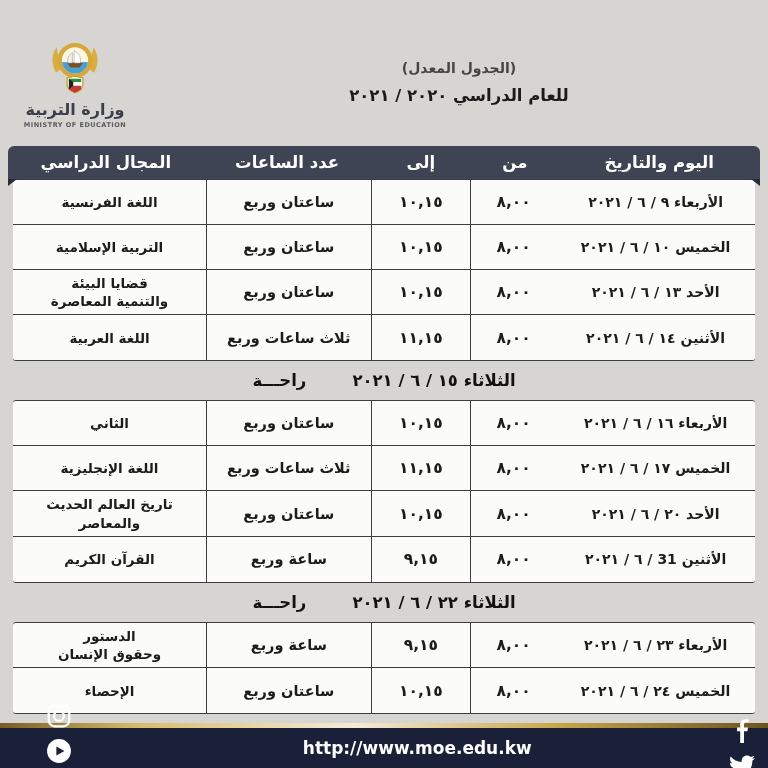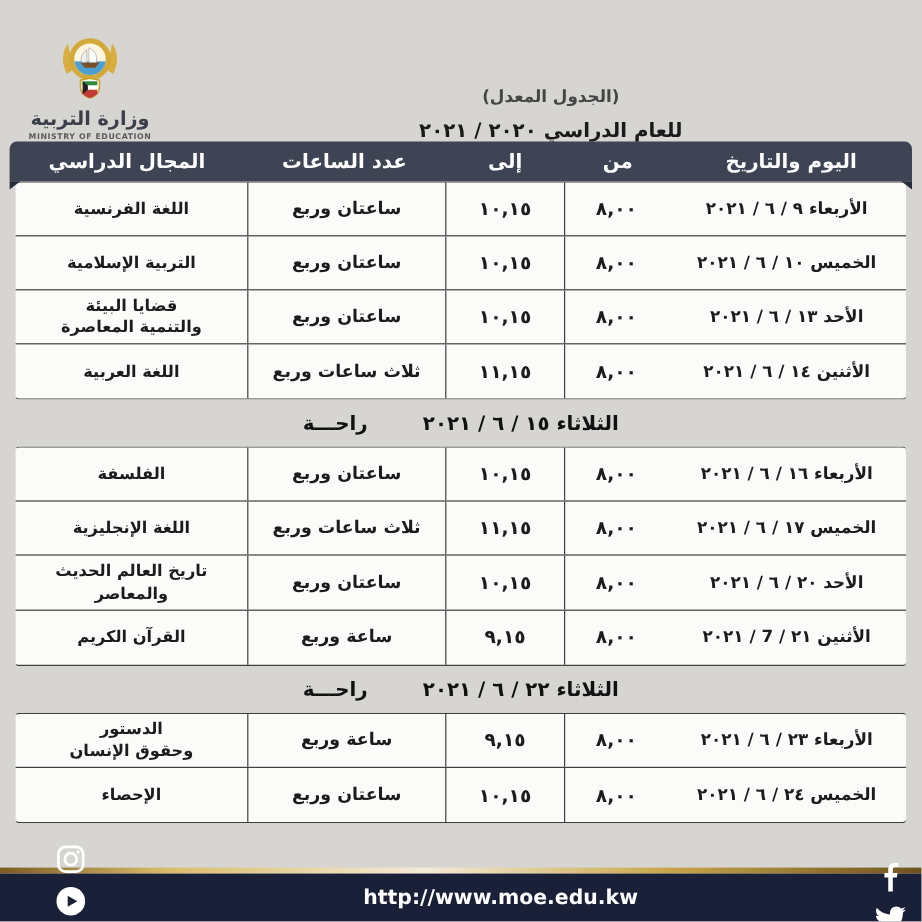--- a/index.html
+++ b/index.html
@@ -10,21 +10,21 @@
   html,body{width:768px;height:768px;overflow:hidden;}
   body{
     background:var(--page_bg);
     font-family:"DejaVu Sans",sans-serif;
     color:var(--text);
     direction:rtl;
   }
   .page{width:768px;height:768px;display:flex;flex-direction:column;}
 
   
-  .top{height:118px;display:flex;align-items:flex-end;}
+  .top{height:146px;display:flex;align-items:center;}
   .logo-block{width:150px;padding-top:8px;display:flex;flex-direction:column;align-items:center;gap:2px;margin-top:16px;}
   .ministry-ar{font-size:16px;font-weight:bold;color:#3a3f4a;line-height:1.1;}
   .ministry-en{font-size:6.5px;font-weight:bold;letter-spacing:.5px;color:#5a5a5a;}
   .titles{flex:1;text-align:center;padding-top:18px;}
   .note{font-size:14px;font-weight:bold;color:#454545;margin-bottom:10px;}
   .title{font-size:18.5px;font-weight:bold;color:#151515;margin-bottom:7px;}
   .year{font-size:16.5px;font-weight:bold;color:#1a1a1a;}
 
   
   .band{
@@ -153,39 +153,39 @@
       <div class="break-row">
     <span>الثلاثاء ١٥ / ٦ / ٢٠٢١</span>
     <span>راحـــة</span>
   </div>
       <div class="section">
         <div class="row">
     <div class="cell c-date">الأربعاء ١٦ / ٦ / ٢٠٢١</div>
     <div class="cell c-from">٨,٠٠</div>
     <div class="cell c-to">١٠,١٥</div>
     <div class="cell c-hours">ساعتان وربع</div>
-    <div class="cell c-subject">الفلسفة</div>
+    <div class="cell c-subject">الثاني</div>
   </div>
         <div class="row">
     <div class="cell c-date">الخميس ١٧ / ٦ / ٢٠٢١</div>
     <div class="cell c-from">٨,٠٠</div>
     <div class="cell c-to">١١,١٥</div>
     <div class="cell c-hours">ثلاث ساعات وربع</div>
     <div class="cell c-subject">اللغة الإنجليزية</div>
   </div>
         <div class="row">
     <div class="cell c-date">الأحد ٢٠ / ٦ / ٢٠٢١</div>
     <div class="cell c-from">٨,٠٠</div>
     <div class="cell c-to">١٠,١٥</div>
     <div class="cell c-hours">ساعتان وربع</div>
     <div class="cell c-subject">تاريخ العالم الحديث
 والمعاصر</div>
   </div>
         <div class="row">
-    <div class="cell c-date">الأثنين ٢١ / 7 / ٢٠٢١</div>
+    <div class="cell c-date">الأثنين 31 / ٦ / ٢٠٢١</div>
     <div class="cell c-from">٨,٠٠</div>
     <div class="cell c-to">٩,١٥</div>
     <div class="cell c-hours">ساعة وربع</div>
     <div class="cell c-subject">القرآن الكريم</div>
   </div>
       </div>
       <div class="break-row">
     <span>الثلاثاء ٢٢ / ٦ / ٢٠٢١</span>
     <span>راحـــة</span>
   </div>

